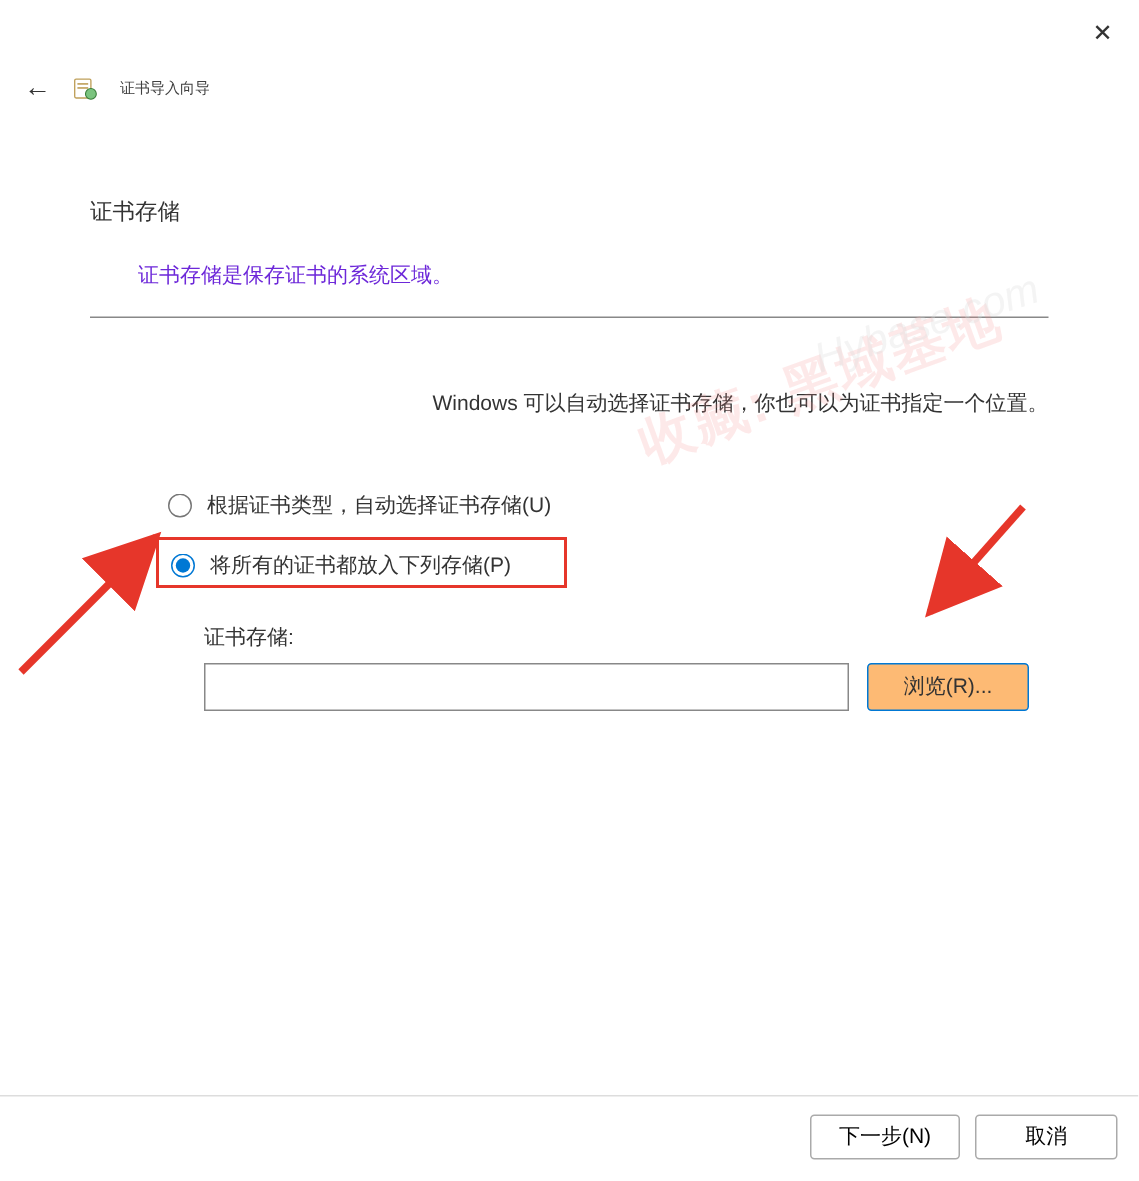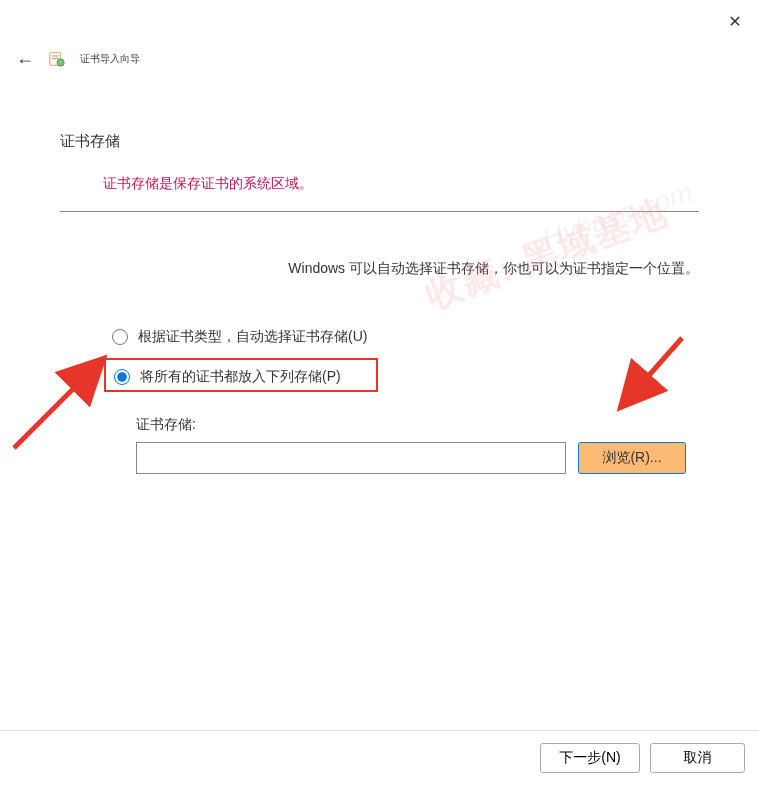--- a/index.html
+++ b/index.html
@@ -58,22 +58,22 @@
       left: 60px;
       right: 60px;
     }
     .section-title {
       font-size: 15px;
       color: #333;
       margin-bottom: 24px;
     }
     .subtitle {
       font-size: 14px;
-      color: #be185d;
-      margin-left: 43px;
+      color: #6d28d9;
+      margin-left: 32px;
       margin-bottom: 18px;
     }
     .hr {
       border: none;
       border-top: 1px solid #888;
       margin-bottom: 48px;
     }
     .instruction {
       font-size: 14px;
       color: #333;

